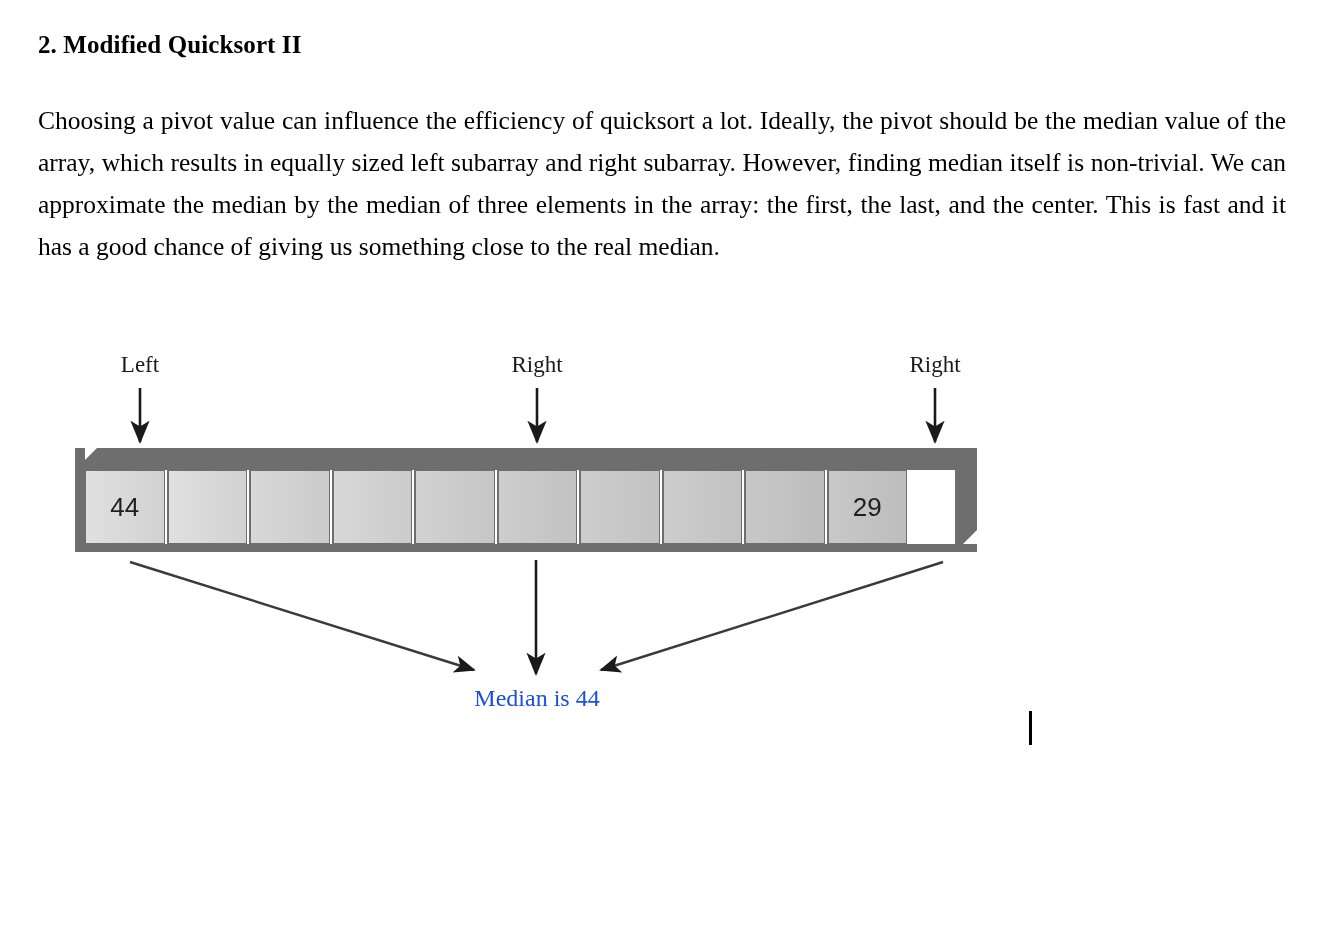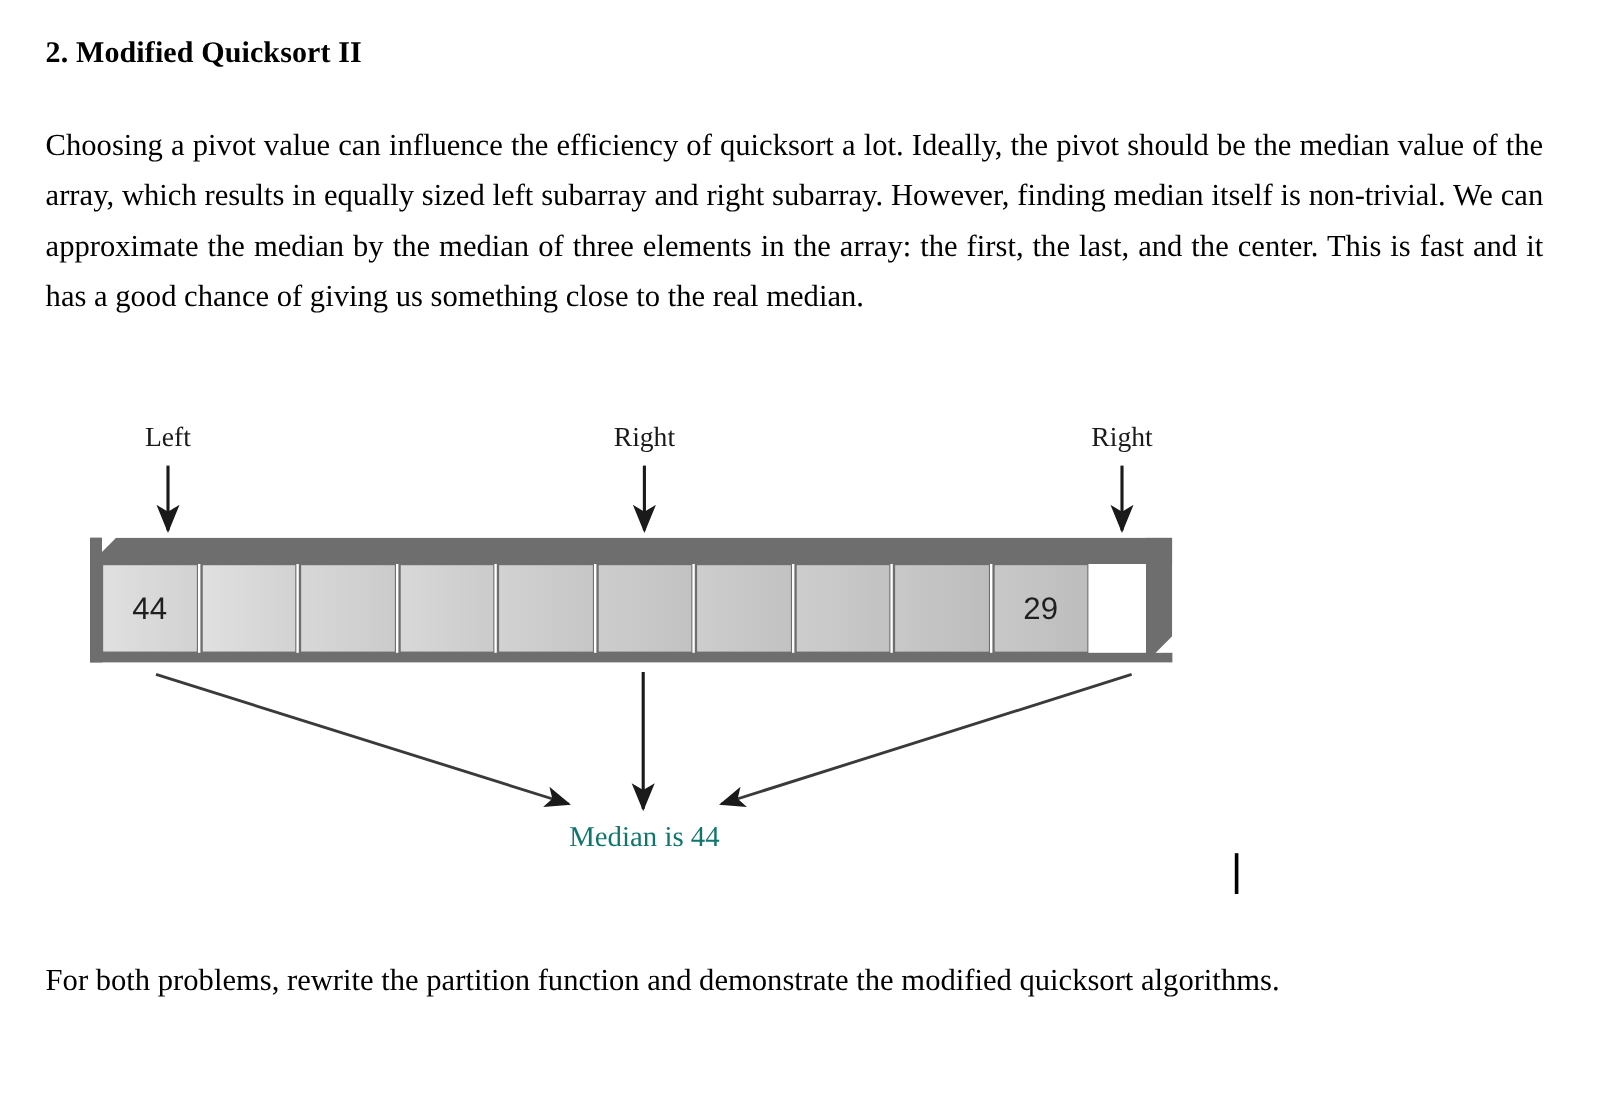--- a/index.html
+++ b/index.html
@@ -75,21 +75,21 @@
   #label-center { left: 525px; top: 22px; }
   #label-right  { left: 923px; top: 22px; }
 
   #median-label {
     position: absolute;
     left: 525px;
     top: 355px;
     transform: translateX(-50%);
     font-size: 24px;
     white-space: nowrap;
-    color: #0f766e;
+    color: #1d4ed8;
   }
 
   .fig-svg {
     position: absolute;
     left: 0; top: 0;
     width: 1336px;
     height: 420px;
     overflow: visible;
   }
 
@@ -253,15 +253,14 @@
             <span class="cell-value">29</span>
           </div>
       </div>
     </div>
 
     <span id="median-label">Median is 44</span>
   </div>
 
   <div id="text-caret"></div>
 
-  <p class="para" id="closing-paragraph">For both problems, rewrite the partition function and demonstrate the modified quicksort algorithms.</p>
 
 </div>
 
 </body></html>

